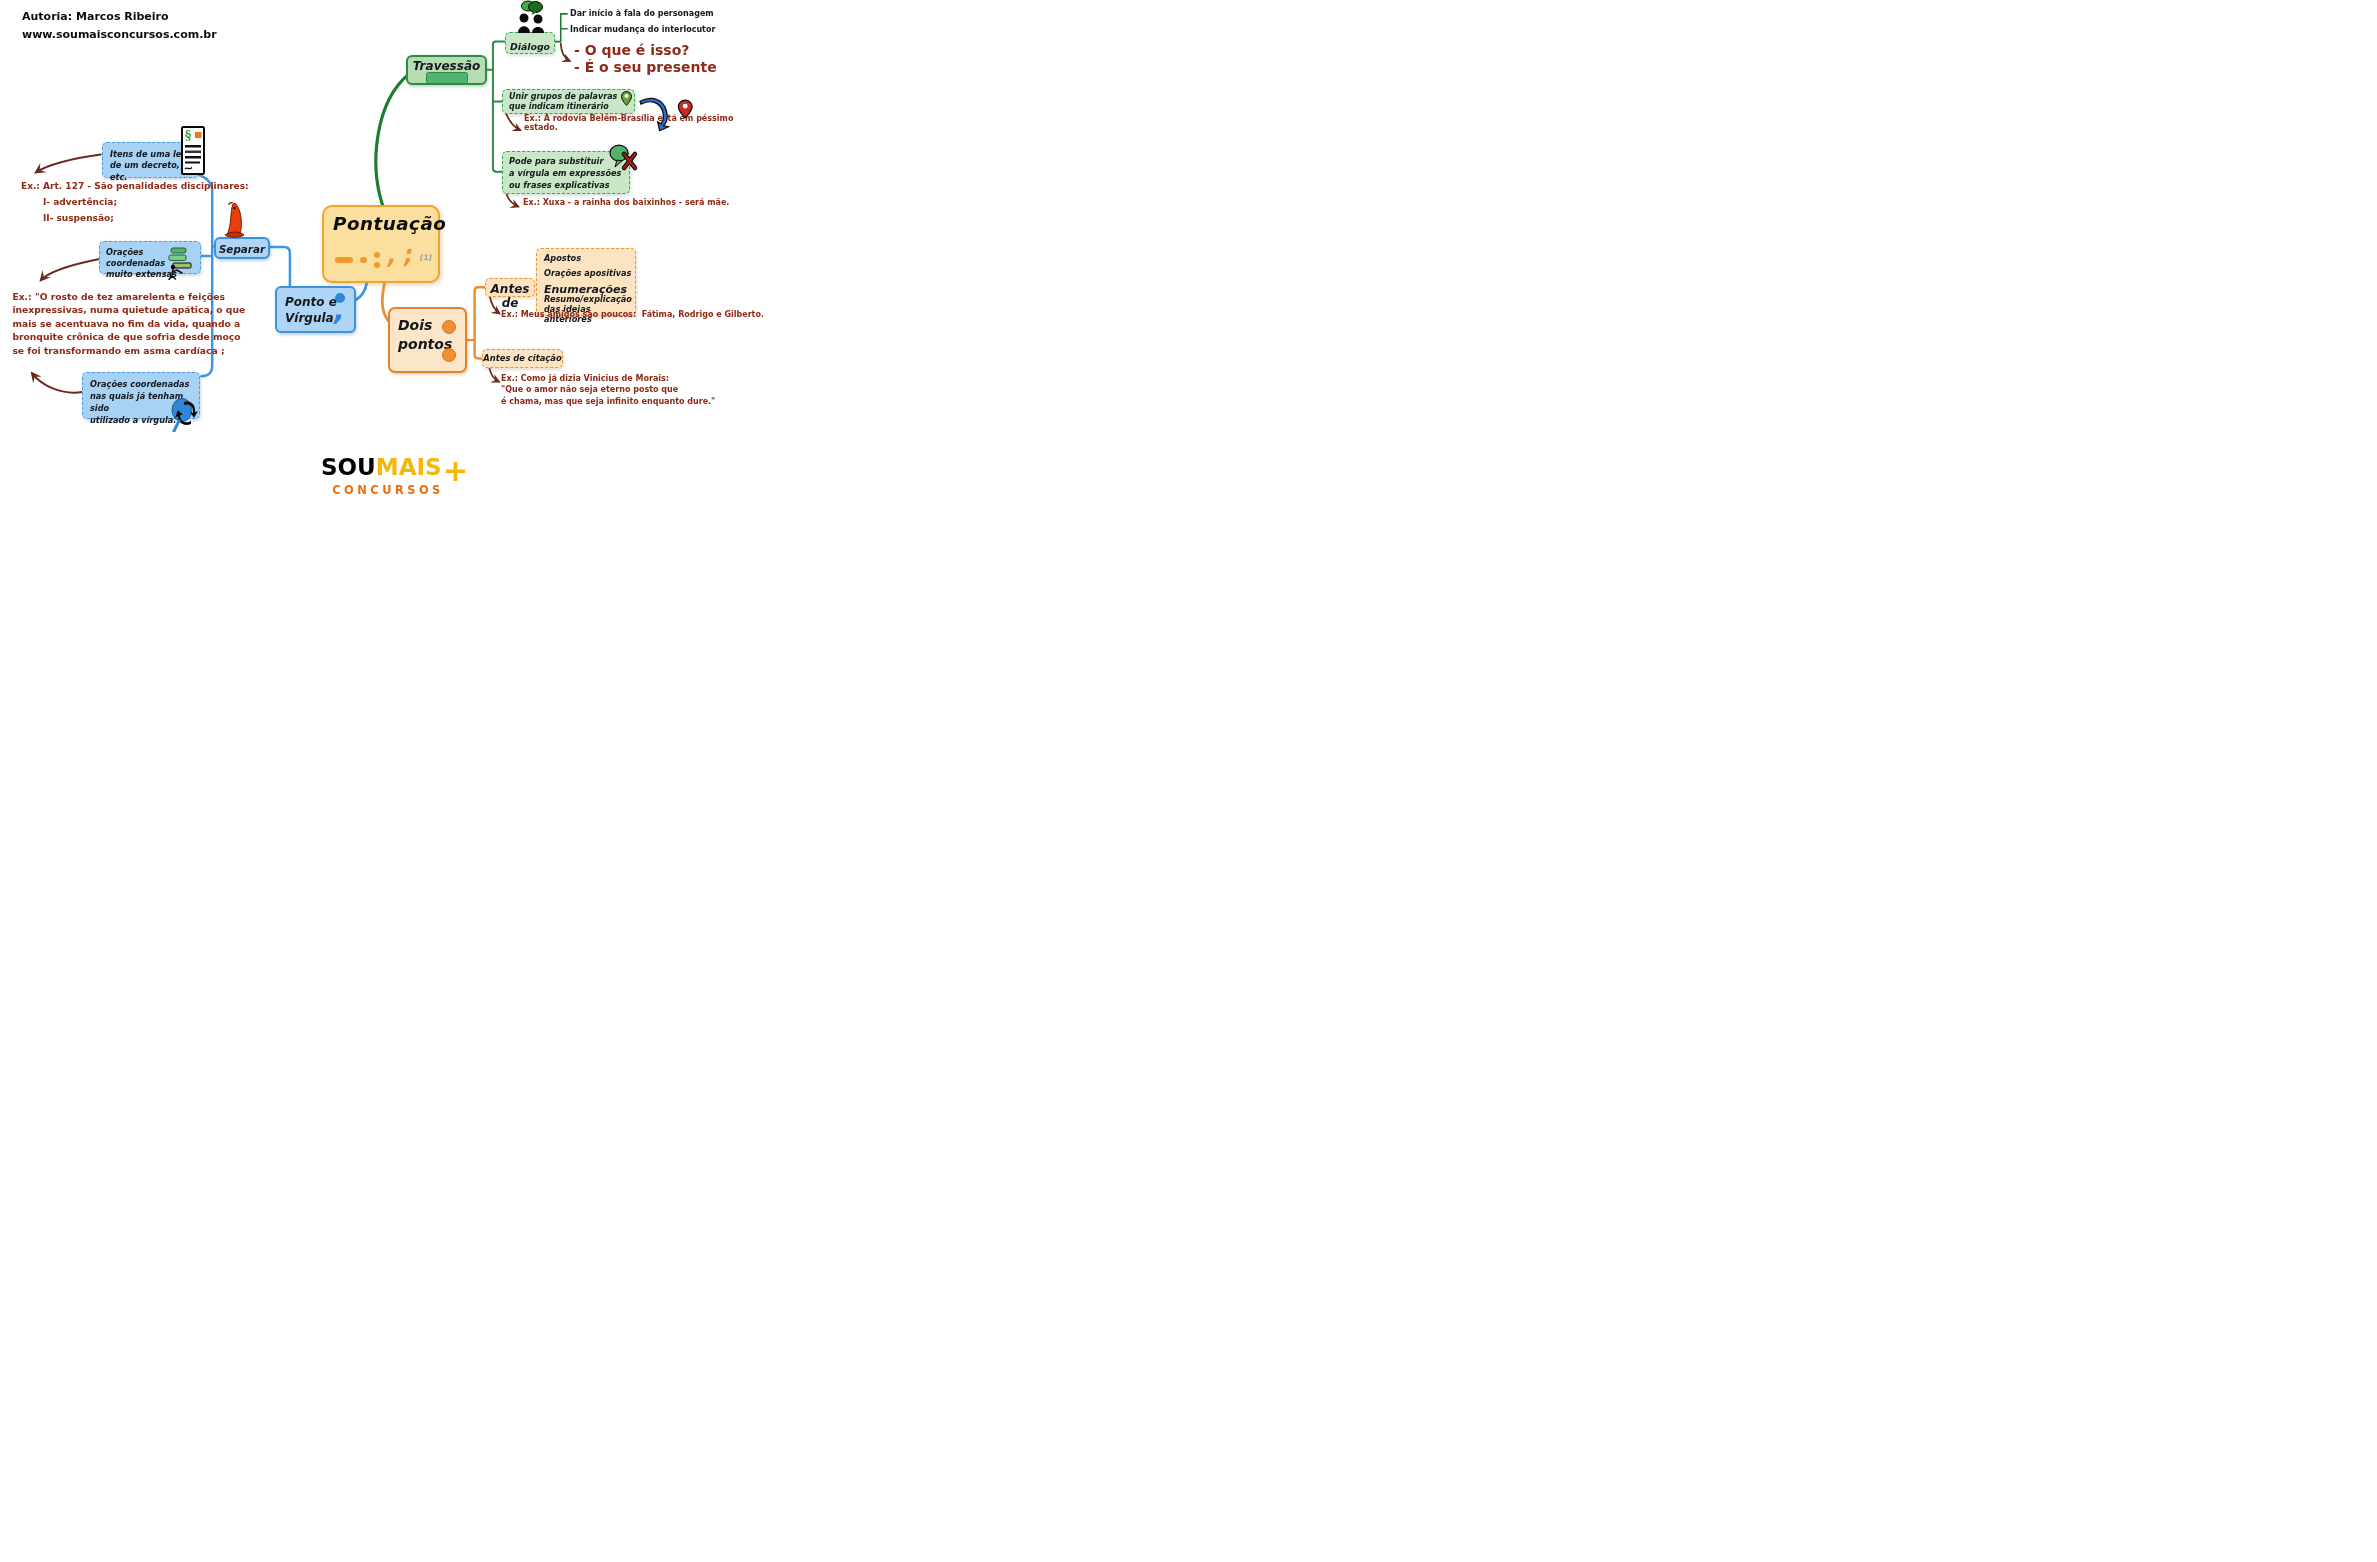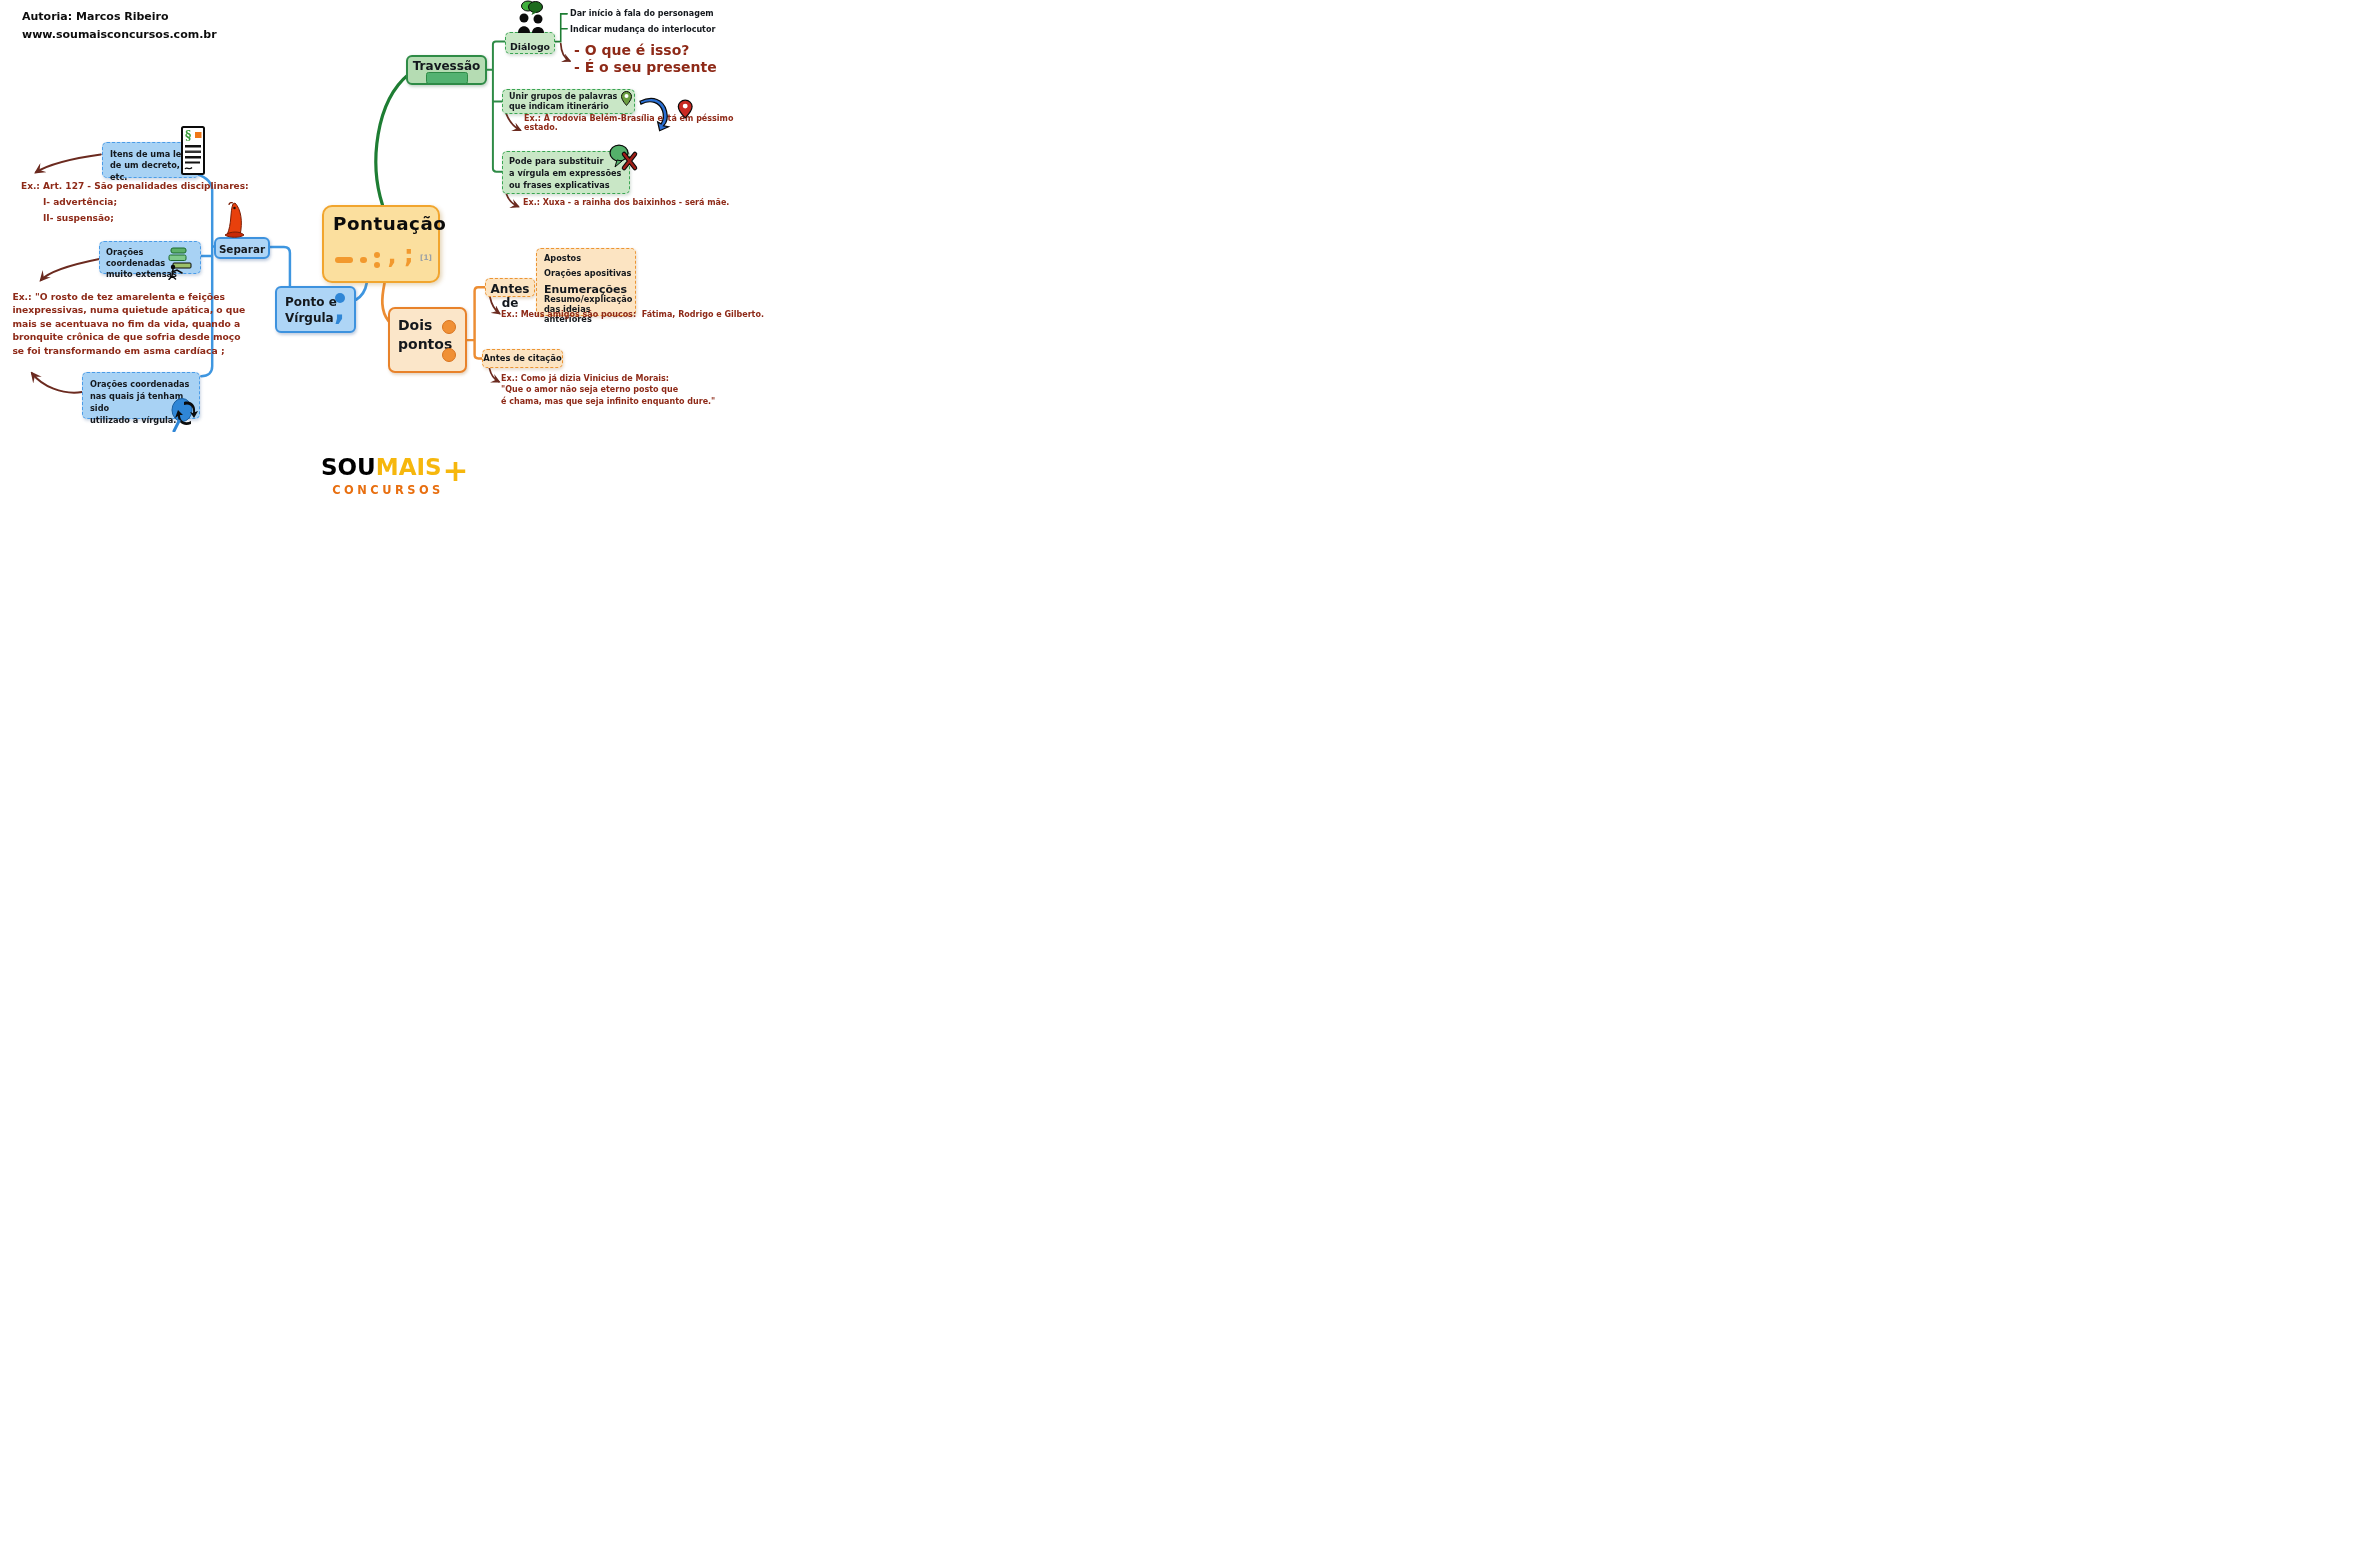--- a/index.html
+++ b/index.html
@@ -1,19 +1,19 @@
 <!DOCTYPE html>
 <html style="font-size:8px"><head>
 <meta charset="utf-8">
 <style>
   html,body{margin:0;padding:0;background:#fff;}
   body{font-family:"DejaVu Sans", sans-serif;}
   #canvas{position:relative;width:766px;height:503px;background:#ffffff;overflow:hidden;}
   #wires{position:absolute;left:0;top:0;width:766px;height:503px;z-index:1;}
-  .node{position:absolute;box-sizing:border-box;z-index:2;}
+  .node{position:absolute;box-sizing:border-box;z-index:2;font-style:italic;}
   .pre{white-space:pre-line;}
   .author{position:absolute;left:22px;top:8px;font-size:11px;font-weight:600;color:#0d0d0d;line-height:18px;z-index:2;}
   
   .g-solid{background:#b5dcb3;border:2px solid #2e8b46;border-radius:6px;box-shadow:1px 1.5px 3px rgba(40,90,50,.25);}
   .g-dash{background:#c9e7c6;border:1.5px dashed #3aa553;border-radius:5px;box-shadow:1px 1.5px 3px rgba(40,90,50,.18);}
   
   .b-solid{background:#aed5f6;border:2px solid #3d92de;border-radius:6px;box-shadow:1px 1.5px 3px rgba(40,80,140,.28);}
   .b-dash{background:#a8d2f4;border:1.5px dashed #4a9ce8;border-radius:5px;box-shadow:1px 1.5px 3px rgba(40,80,140,.22);}
   
   .o-solid{background:#fbe6c9;border:2px solid #e8822a;border-radius:7px;box-shadow:1px 1.5px 3px rgba(150,90,20,.25);}

